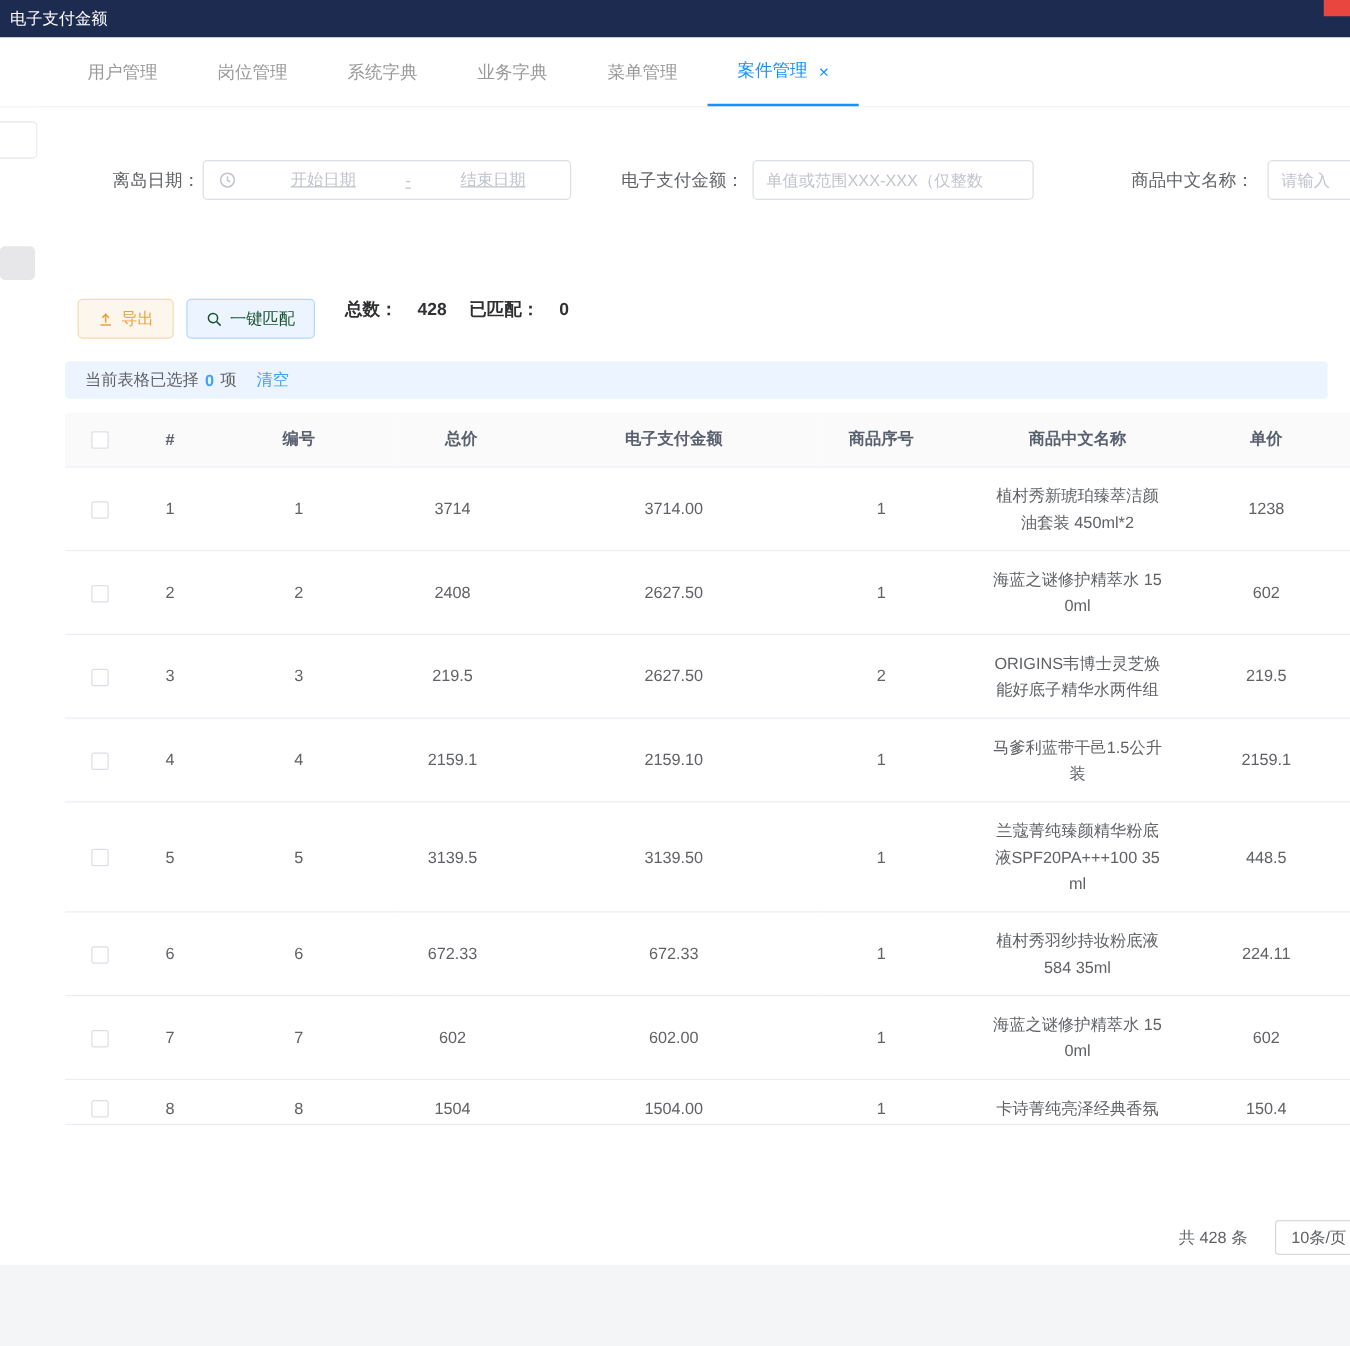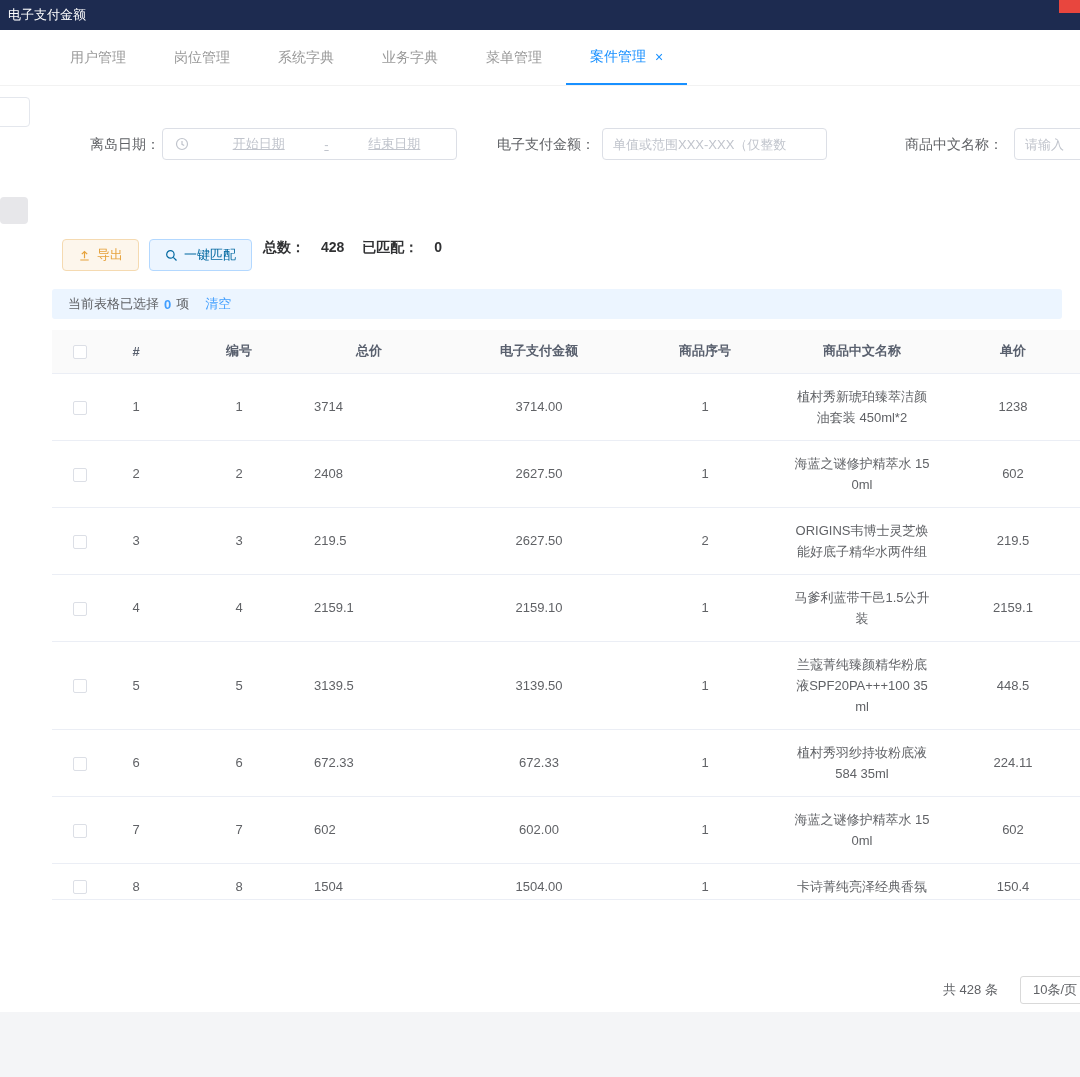--- a/index.html
+++ b/index.html
@@ -38,39 +38,39 @@
                   font-family:"Liberation Sans","DejaVu Sans",sans-serif; }
   input.f-input::placeholder { color:#c0c4cc; }
   .inp-amount { left:572px; width:225px; }
   .inp-product { left:984px; width:108px; }
   
   .toolbar { position:absolute; top:153px; left:32px; height:32px; display:flex; align-items:flex-start; }
   .btn { height:32px; border-radius:4px; font-size:13px; display:inline-flex; align-items:center;
          padding:0 15px; cursor:pointer; border:1px solid transparent; background:#fff; }
   .btn .bico { display:inline-flex; margin-right:6px; }
   .btn-export { color:#e6a23c; background:#fdf6ec; border-color:#f5dab1; margin-right:10px; }
-  .btn-match  { color:#0369a1; background:#ecf5ff; border-color:#b3d8ff; margin-right:11px; }
+  .btn-match  { color:#14532d; background:#ecf5ff; border-color:#b3d8ff; margin-right:24px; }
   .totals { font-size:14px; color:#303133; font-weight:600; }
   .totals .val { margin-left:16px; }
   .totals .lbl2 { margin-left:18px; }
   
   .sel-bar { position:absolute; top:203px; left:22px; width:1010px; height:30px; background:#ecf5ff;
              border-radius:3px; display:flex; align-items:center; padding-left:16px; font-size:13px; color:#606266; }
   .sel-count { color:#409eff; font-weight:700; margin:0 5px; }
   .sel-unit { margin-right:16px; }
   .sel-clear { color:#409eff; cursor:pointer; }
   
   .table-wrap { position:absolute; top:244px; left:22px; width:1028px; height:570px; overflow:hidden;
                 border-bottom:1px solid #ebeef5; }
   table { width:1028px; border-collapse:collapse; table-layout:fixed; font-size:13px; }
   thead th { height:43px; background:#fafafa; color:#59606e; font-weight:700; text-align:center;
              border-bottom:1px solid #ebeef5; }
   td { text-align:center; padding:12px 0; line-height:21px; border-bottom:1px solid #ebeef5;
        color:#606266; vertical-align:middle; }
-  td.c-total { text-align:left; padding-right:14px; }
+  td.c-total { text-align:center; padding-right:14px; }
   td.c-name { padding-left:38px; padding-right:38px; word-break:break-all; }
   th.h-unit, td.c-unit { padding-right:22px; }
   .checkbox { display:inline-block; width:14px; height:14px; border:1px solid #dcdfe6; border-radius:2px;
               background:#fff; vertical-align:middle; cursor:pointer; }
   
   .pager { position:absolute; top:888px; left:0; width:1050px; height:32px; font-size:13px; color:#606266; }
   .pager-total { position:absolute; left:913px; top:0; line-height:32px; white-space:nowrap; }
   .pagesize { position:absolute; left:990px; top:2px; width:100px; height:28px; border:1px solid #d9d9d9;
               border-radius:3px; line-height:26px; padding-left:12px; background:#fff; color:#606266;
               cursor:pointer; white-space:nowrap; }

